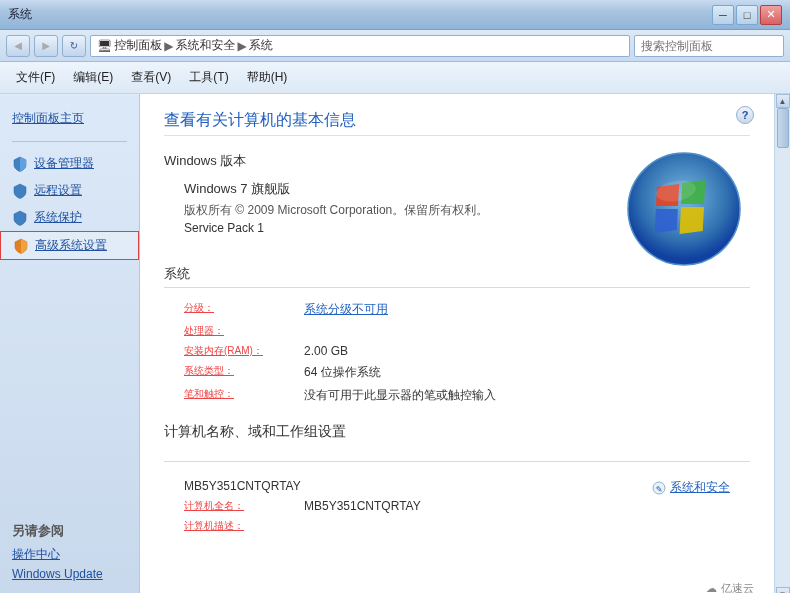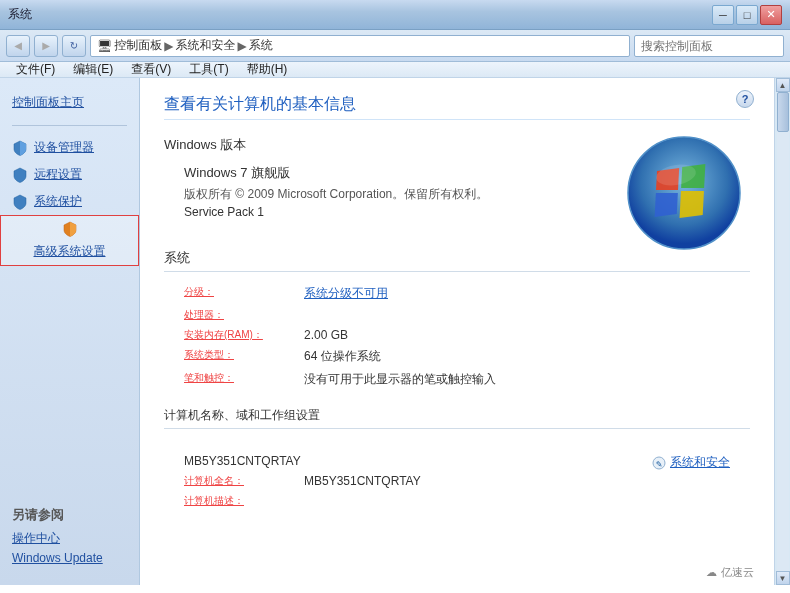--- a/index.html
+++ b/index.html
@@ -94,21 +94,21 @@
       border: 1px solid #90b0d0;
       border-radius: 2px;
       padding: 0 6px;
       font-size: 12px;
       background: white;
     }
 
     
     .menubar {
       background: linear-gradient(to bottom, #edf4fc, #dce9f5);
-      height: 16px;
+      height: 32px;
       display: flex;
       align-items: center;
       padding: 0 8px;
       gap: 2px;
       border-bottom: 1px solid #c0d4e8;
     }
     .menu-item {
       padding: 2px 8px;
       font-size: 12px;
       color: #222;
@@ -149,21 +149,20 @@
       align-items: center;
       padding: 5px 12px;
       gap: 6px;
       cursor: pointer;
       font-size: 12px;
       color: #2050a0;
     }
     .sidebar-item.active {
       border: 1px solid #e04040;
       background: rgba(255,255,255,0.3);
-      flex-direction: column;
     }
     .sidebar-item-icon {
       width: 16px;
       height: 16px;
       flex-shrink: 0;
     }
     .sidebar-item-text {
       text-decoration: underline;
     }
     .sidebar-bottom {
@@ -256,25 +255,25 @@
       font-size: 12px;
       flex: 1;
     }
     .info-value.link {
       color: #2060c0;
       text-decoration: underline;
       cursor: pointer;
     }
 
     .computer-section-title {
-      font-size: 12px;
+      font-size: 14px;
       color: #333;
       border-bottom: 1px solid #d0dce8;
-      padding-bottom: 4px;
-      margin-bottom: 22px;
+      padding-bottom: 20px;
+      margin-bottom: 14px;
     }
     .change-setting-link {
       display: inline-flex;
       align-items: center;
       gap: 4px;
       color: #2060c0;
       text-decoration: underline;
       cursor: pointer;
       font-size: 12px;
     }

